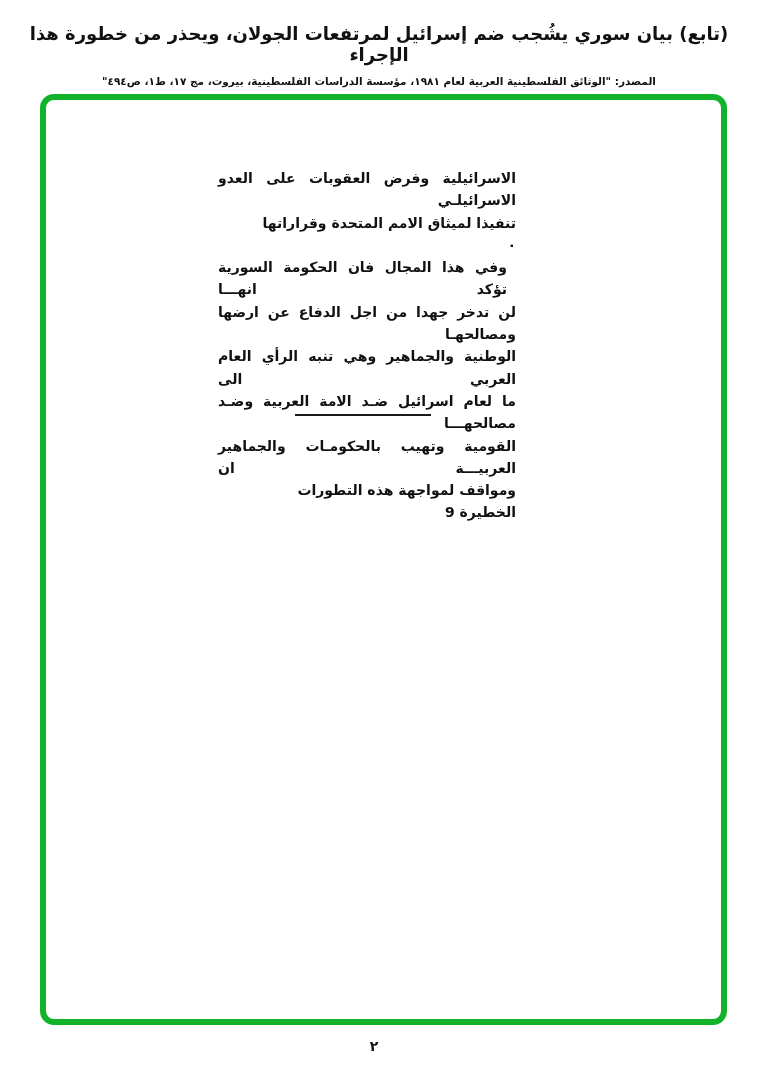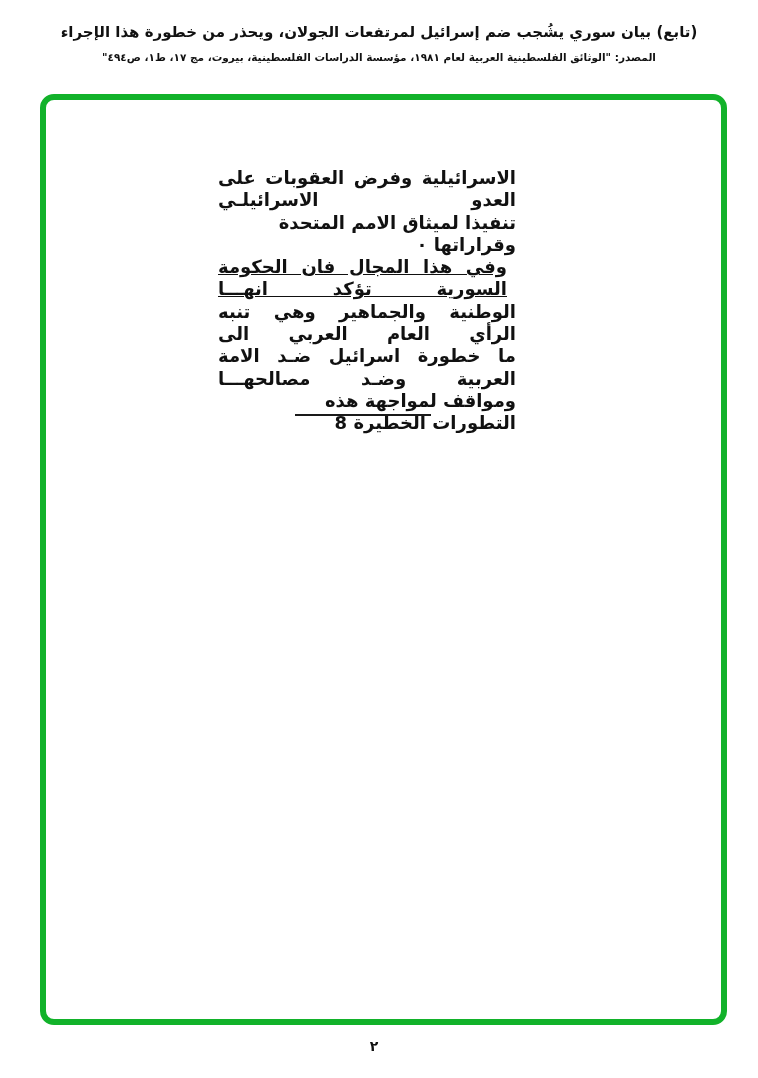--- a/index.html
+++ b/index.html
@@ -15,21 +15,21 @@
       overflow: hidden;
       color: #111111;
     }
     .header {
       position: absolute;
       top: 23px; left: 0; width: 758px;
       text-align: center;
       direction: rtl;
     }
     .header-title {
-      font-size: 15px;
+      font-size: 18px;
       font-weight: bold;
       letter-spacing: 0.2px;
     }
     .header-source {
       font-size: 10.5px;
       font-weight: bold;
       margin-top: 10px;
     }
     .frame {
       position: absolute;
@@ -38,36 +38,35 @@
       border: 6px solid #12b22a;
       border-radius: 14px;
       box-sizing: border-box;
       background: transparent;
     }
     .body-text {
       position: absolute;
       top: 167px; right: 242px;
       width: 298px;
       direction: rtl;
-      font-size: 18px;
+      font-size: 14px;
       font-weight: bold;
       line-height: 22.3px;
     }
     .line {
       text-align: justify;
       text-align-last: justify;
     }
     .line.end {
       text-align: right;
       text-align-last: right;
       margin-left: 40px;
     }
     .line.indent {
       padding-right: 9px;
-      text-decoration: underline;
     }
     .divider {
       position: absolute;
       top: 414px; left: 295px;
       width: 136px; height: 2px;
       background: #1a1a1a;
     }
     .page-number {
       position: absolute;
       top: 1038px; left: 0; width: 748px;
@@ -86,22 +85,24 @@
     <div class="header-title">(تابع) بيان سوري يشُجب ضم إسرائيل لمرتفعات الجولان، ويحذر من خطورة هذا الإجراء</div>
     <div class="header-source">المصدر: "الوثائق الفلسطينية العربية لعام ١٩٨١،  مؤسسة الدراسات الفلسطينية، بيروت، مج ١٧، ط١، ص٤٩٤"</div>
   </div>
 
   <div class="frame" style="border-color: rgb(18, 178, 42);"></div>
 
   <div class="body-text">
     <div class="line">الاسرائيلية وفرض العقوبات على العدو الاسرائيلـي</div>
     <div class="line end">تنفيذا لميثاق الامم المتحدة وقراراتها ٠</div>
     <div class="line indent">وفي هذا المجال فان الحكومة السورية تؤكد انهـــا</div>
+    <div class="line">لن تدخر جهدا من اجل الدفاع عن ارضها ومصالحهـا</div>
     <div class="line">الوطنية والجماهير وهي تنبه الرأي العام العربي الى</div>
-    <div class="line">ما خطورة اسرائيل ضـد الامة العربية وضـد مصالحهـــا</div>
-    <div class="line end">ومواقف لمواجهة هذه التطورات الخطيرة 8</div>
+    <div class="line">ما لعام اسرائيل ضـد الامة العربية وضـد مصالحهـــا</div>
+    <div class="line">القومية وتهيب بالحكومـات والجماهير العربيـــة ان</div>
+    <div class="line end">ومواقف لمواجهة هذه التطورات الخطيرة 9</div>
   </div>
 
   <div class="divider"></div>
 
   <div class="page-number">٢</div>
 
 </div>
 
 </body></html>

